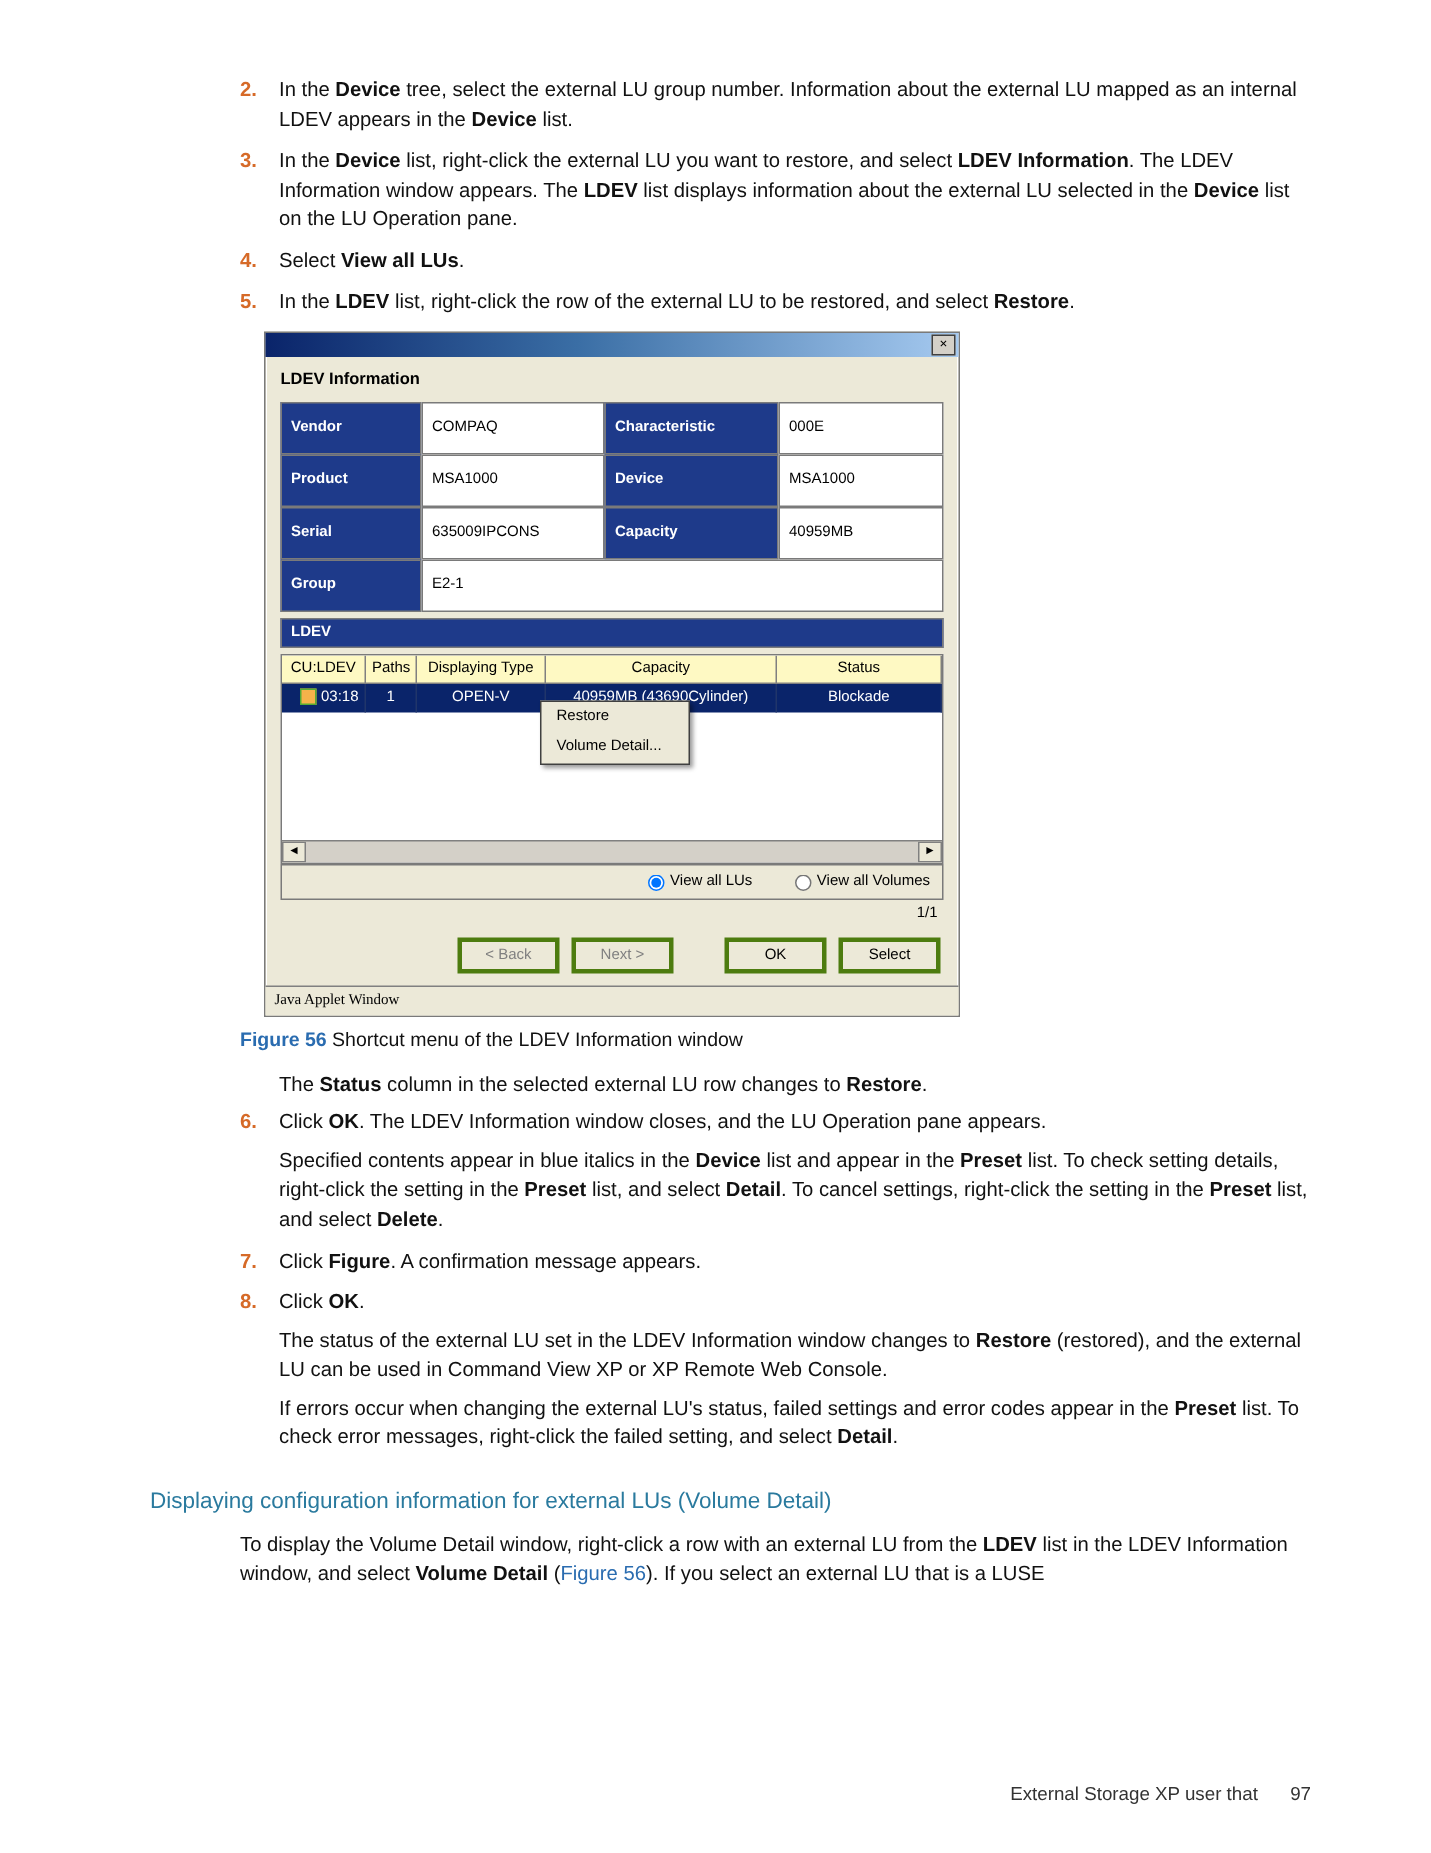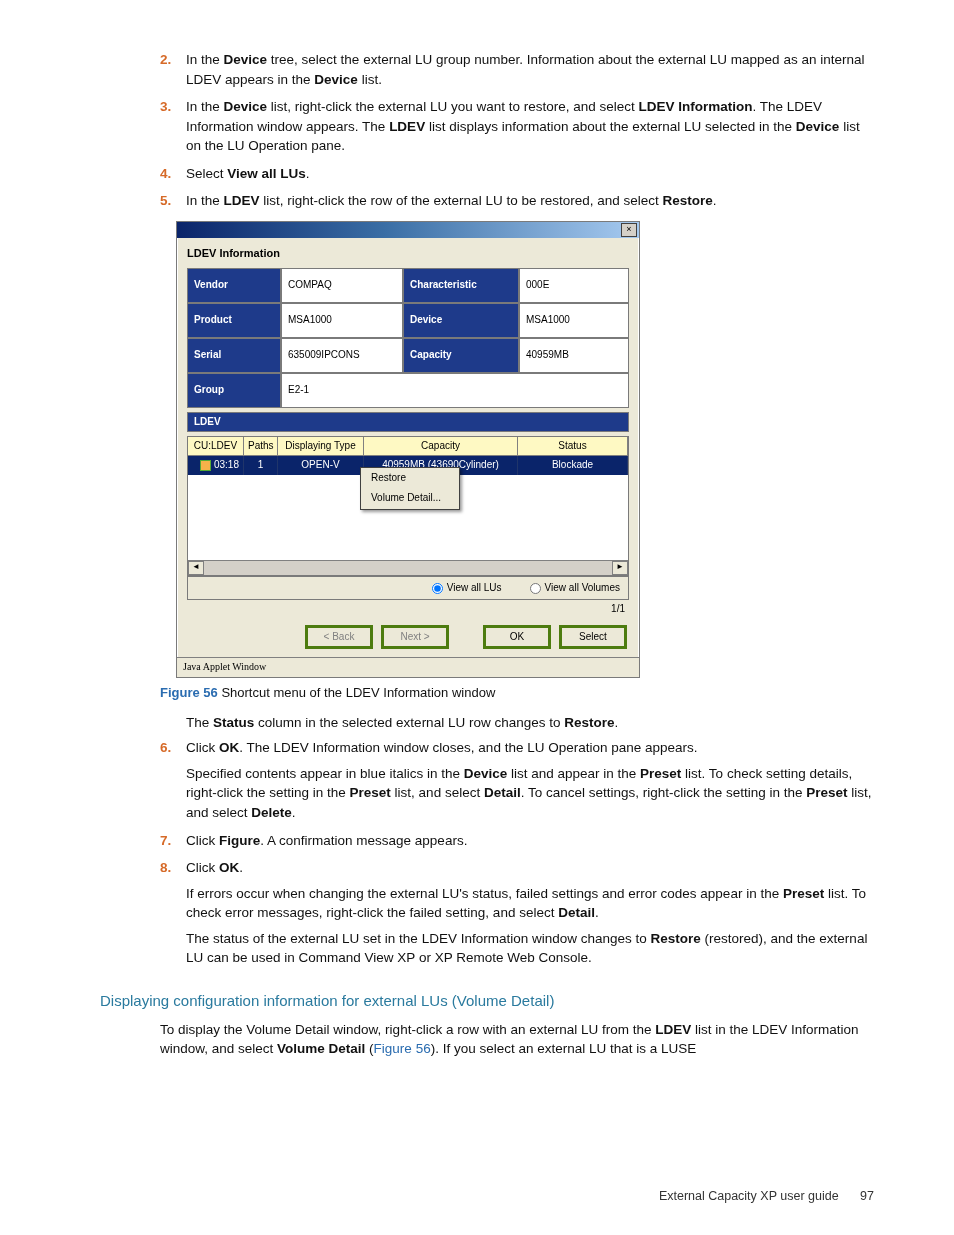--- a/index.html
+++ b/index.html
@@ -375,30 +375,30 @@
     <span>
       <span>Click </span><b>Figure</b><span>. A confirmation message appears.</span>
     </span>
   </li>
   <li>
     <span class="num">8.</span>
     <span>
       <span>Click </span><b>OK</b><span>.</span>
     </span>
     <div style="margin-top:6px">
+      <span>The status of the external LU set in the LDEV Information window changes to </span><b>Restore</b><span> (restored), and the external LU can be used in Command View XP or XP Remote Web Console.</span>
+    </div>
+    <div style="margin-top:6px">
       <span>If errors occur when changing the external LU's status, failed settings and error codes appear in the </span><b>Preset</b><span> list. To check error messages, right-click the failed setting, and select </span><b>Detail</b><span>.</span>
-    </div>
-    <div style="margin-top:6px">
-      <span>The status of the external LU set in the LDEV Information window changes to </span><b>Restore</b><span> (restored), and the external LU can be used in Command View XP or XP Remote Web Console.</span>
     </div>
   </li>
 </ol>
 
 <h2 class="section">Displaying configuration information for external LUs (Volume Detail)</h2>
 
 <div class="bodypara">
   <span>To display the Volume Detail window, right-click a row with an external LU from the </span><b>LDEV</b><span> list in the LDEV Information window, and select </span><b>Volume Detail</b><span> (</span><span class="figlink">Figure 56</span><span>). If you select an external LU that is a LUSE</span>
 </div>
 
 <div class="footer">
-  <span>External Capacity XP user guide</span>
+  <span>External Storage XP user that</span>
   <span class="pg">97</span>
 </div>
 
 </body></html>

